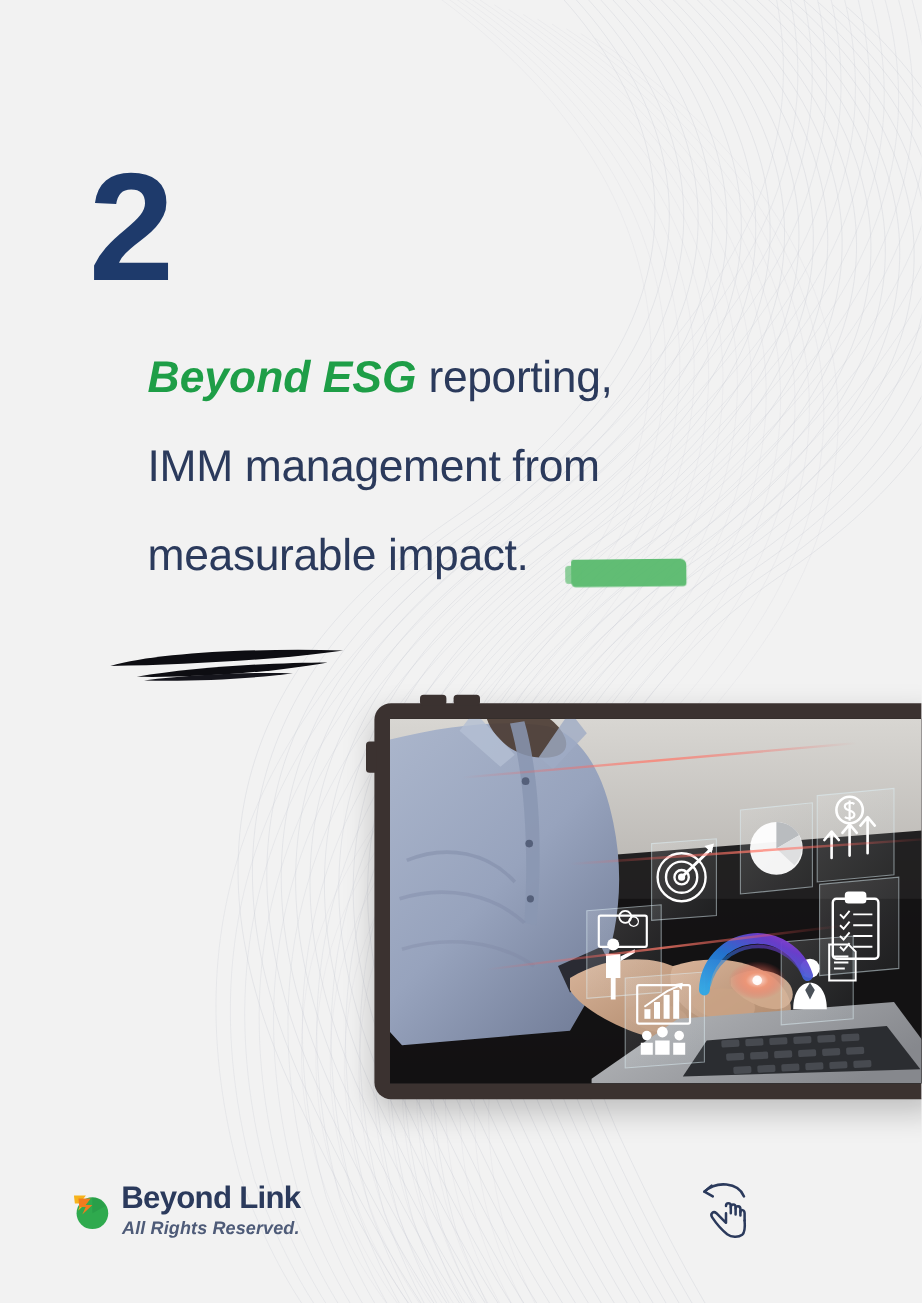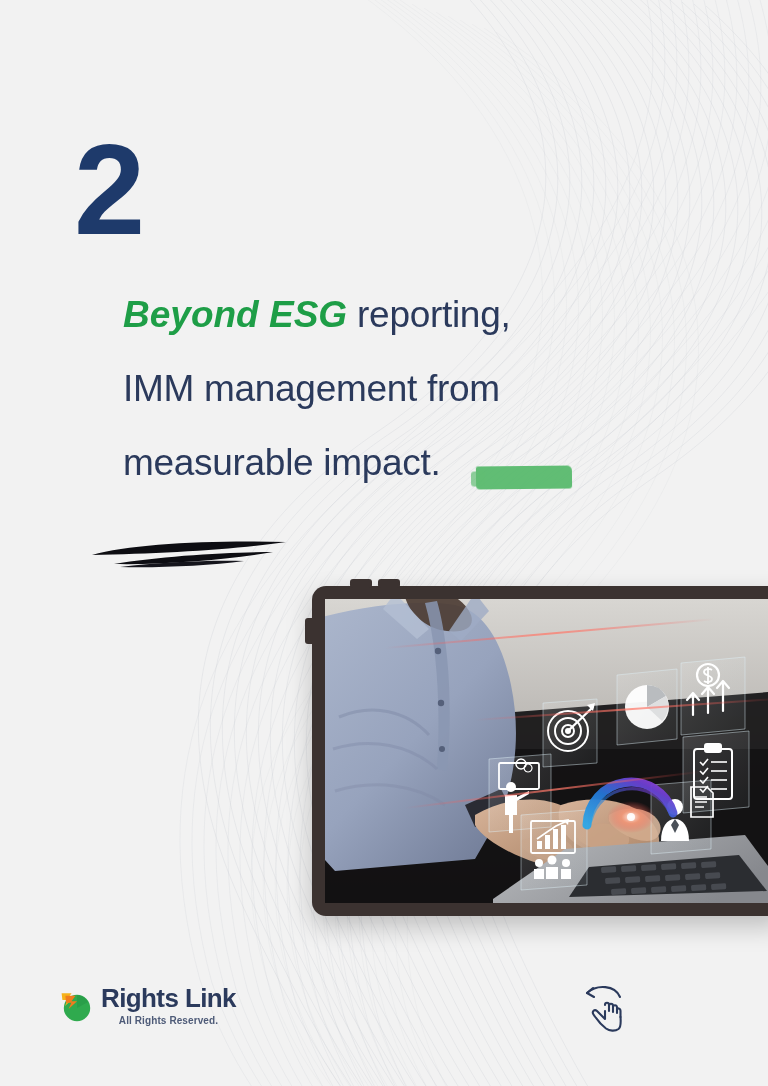--- a/index.html
+++ b/index.html
@@ -151,21 +151,22 @@
     align-items: center;
   }
   .brand-name {
     font-size: 26px;
     font-weight: 700;
     color: #2b3a5c;
     letter-spacing: -0.6px;
     line-height: 1.05;
   }
   .brand-rights {
-    font-size: 10px;
+    font-size: 15px;
+    font-style: italic;
     font-weight: 700;
     color: #4e5b78;
     letter-spacing: .1px;
     margin-top: 3px;
   }
 
   
   .swipe-icon {
     position: absolute;
     left: 575px;
@@ -512,21 +513,21 @@
   </div>
 
   <div class="brand">
     <svg class="brand-mark" viewBox="0 0 34 34" xmlns="http://www.w3.org/2000/svg">
       <circle cx="19" cy="19" r="13.2" fill="#2faa4e"></circle>
       <path d="M19,19 L19,6.2 A12.8,12.8 0 0,1 30,13 Z" fill="#249646" opacity="0.55"></path>
       <path d="M3.6,4.2 L13.6,4.2 L9.6,9.4 L15.0,9.4 L7.0,17.0 L9.6,11.0 L4.4,11.0 Z" fill="#f6b31c"></path>
       <path d="M7.4,6.8 L17.6,6.8 L13.4,12.2 L19.0,12.2 L10.6,20.0 L13.4,13.8 L8.0,13.8 Z" fill="#f07c1e"></path>
     </svg>
     <div class="brand-text">
-      <div class="brand-name">Rights Link</div>
+      <div class="brand-name">Beyond Link</div>
       <div class="brand-rights">All Rights Reserved.</div>
     </div>
   </div>
 
   <div class="swipe-icon">
     <svg width="62" height="62" viewBox="0 0 62 62" xmlns="http://www.w3.org/2000/svg">
       <g fill="none" stroke="#2b3a5c" stroke-width="2.1" stroke-linecap="round" stroke-linejoin="round">
 
         <path d="M12,13 C22,4 40,5 45,17"></path>
         <path d="M12,13 L18,8 M12,13 L19,17"></path>

